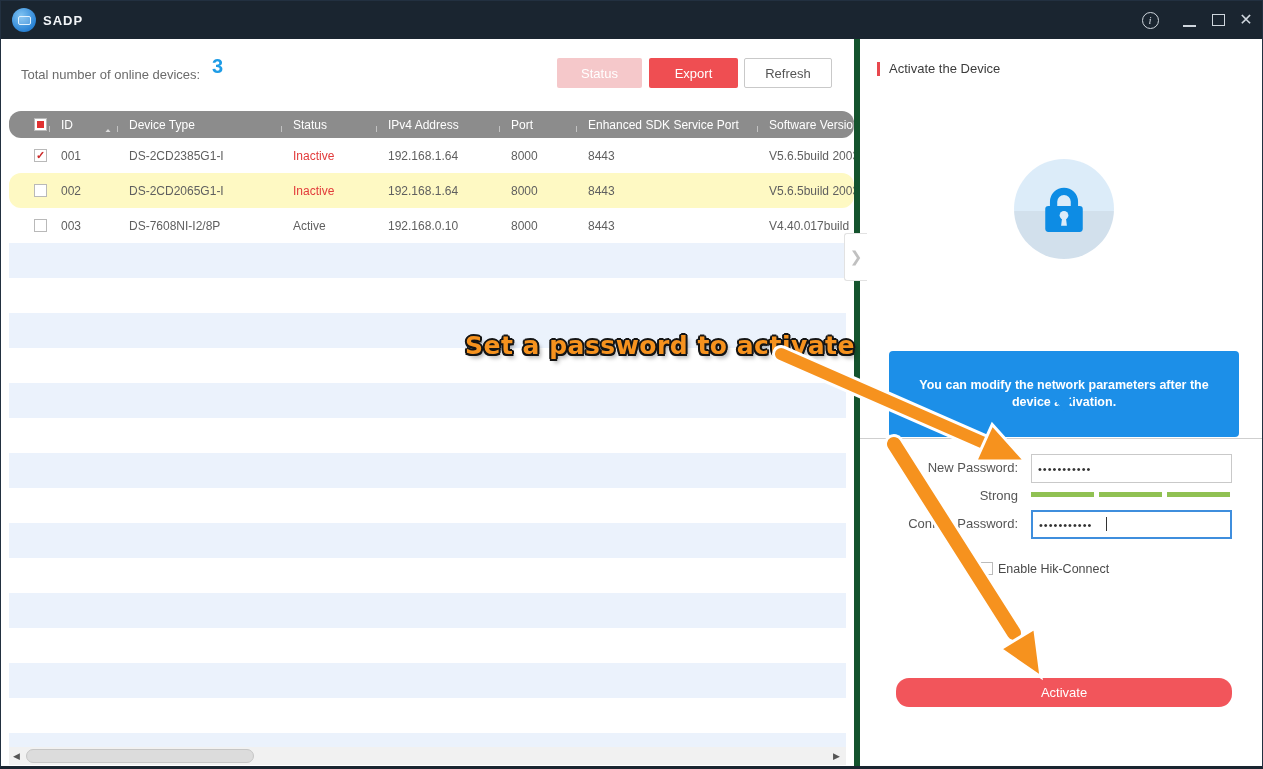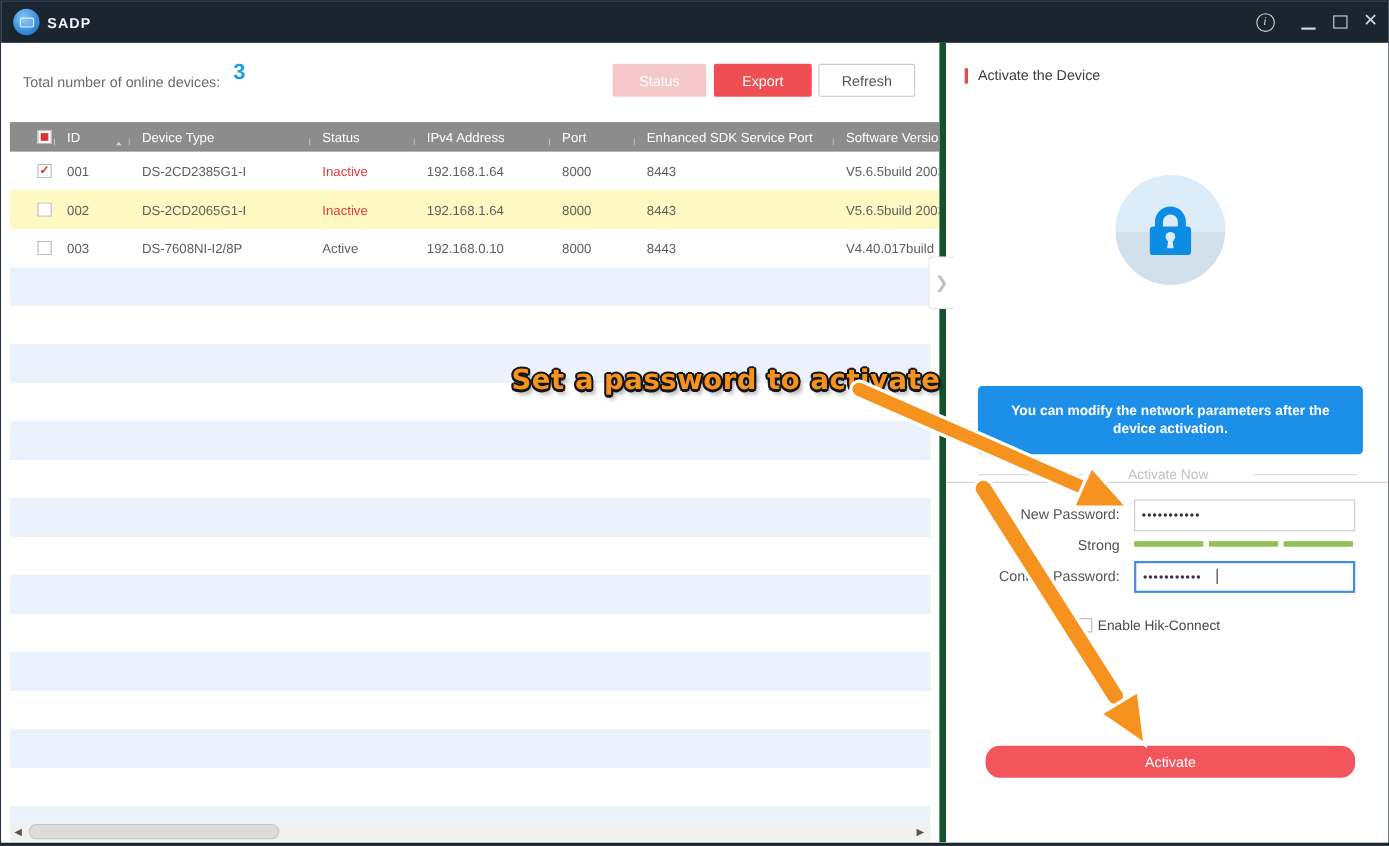--- a/index.html
+++ b/index.html
@@ -24,21 +24,21 @@
   
   .left-panel { position:absolute; left:0; top:38px; width:853px; bottom:0; background:#fff; }
   .total-label { position:absolute; left:20px; top:28px; font-size:13px; color:#6b6b6b; }
   .total-count { position:absolute; left:211px; top:16px; font-size:20px; font-weight:bold; color:#1e9ce6; }
   .btn { position:absolute; top:19px; height:30px; border-radius:2px; font-size:13px; border:none;
          display:flex; align-items:center; justify-content:center; cursor:pointer; font-family:inherit; }
   .btn-unbind  { left:556px; width:85px; background:#f5c8ca; color:#fff; }
   .btn-export  { left:648px; width:89px; background:#ef4e52; color:#fff; }
   .btn-refresh { left:743px; width:88px; background:#fff; color:#555; border:1px solid #c9c9c9; }
 
-  .grid-row { display:grid; grid-template-columns:40px 68px 164px 95px 123px 77px 181px 1fr; align-items:center; }
+  .grid-row { display:grid; grid-template-columns:40px 68px 164px 95px 123px 77px 181px 1fr; align-items:center;border-radius:12px; }
   .thead { position:absolute; left:8px; top:72px; width:845px; height:27px; background:#8c8c8c; color:#fff; font-size:12px; }
   .thead > div { position:relative; padding-left:12px; white-space:nowrap; overflow:hidden; }
   .thead > div.sep::before { content:""; position:absolute; left:0; top:8px; width:1px; height:12px; background:#c2c2c2; }
   .sort-asc { position:absolute; right:4px; top:11px; width:0; height:0;
               border-left:5px solid transparent; border-right:5px solid transparent; border-bottom:6px solid #dcdcdc; }
   .trow { position:absolute; left:8px; width:845px; height:35px; font-size:12px; color:#5f5f5f; background:#fff; }
   .trow > div { padding-left:12px; white-space:nowrap; overflow:hidden; }
   .trow.alt { background:#fef9c3; }
   .status-inactive { color:#e23b3b !important; }
   .cb { width:13px; height:13px; border:1px solid #b9b9b9; background:#fff; margin-left:13px;
@@ -57,21 +57,21 @@
                 display:flex; align-items:center; justify-content:center; color:#c0c0c0; font-size:15px; cursor:pointer; }
 
   
   .right-panel { position:absolute; left:853px; top:38px; width:410px; bottom:0; background:#fff; border-left:6px solid #14532d; }
   .rp-header-bar { position:absolute; left:17px; top:23px; width:3px; height:14px; background:#e8484e; }
   .rp-title { position:absolute; left:29px; top:22px; font-size:13px; color:#3c3c3c; }
   .lock-circle { position:absolute; left:154px; top:120px; width:100px; height:100px; border-radius:50%;
                  background:linear-gradient(#dcecf9 52%, #d2e0ec 52%); display:flex; align-items:center; justify-content:center; }
   .not-activated { position:absolute; left:0; width:100%; top:230px; text-align:center; font-size:19px; color:#4b9bd8; }
   .tooltip { position:absolute; left:29px; top:312px; width:350px; background:#1c8fe8; border-radius:4px;
-             color:#fff; font-size:12.5px; font-weight:bold; text-align:center; padding:14px 16px; line-height:17px; }
+             color:#fff; font-size:12.5px; font-weight:bold; text-align:center; padding:26px 16px; line-height:17px; }
   .tooltip-tail { position:absolute; left:194px; top:360px; width:0; height:0;
                   border-left:10px solid transparent; border-right:10px solid transparent; border-top:12px solid #1c8fe8; }
   .activate-now { position:absolute; left:30px; right:30px; top:384px; height:16px; display:flex; align-items:center; }
   .activate-now .line { flex:1; height:1px; background:#dadada; }
   .activate-now span { margin:0 42px; color:#c2c2c2; font-size:12.5px; white-space:nowrap; }
   .rp-divider { position:absolute; left:0; right:0; top:399px; height:1px; background:#cfcfcf; }
 
   .form-label { position:absolute; right:246px; font-size:13px; color:#555; white-space:nowrap; }
   .pw-input { position:absolute; left:171px; width:201px; height:29px; border:1px solid #c9c9c9;
               font-size:11px; letter-spacing:1px; color:#333; padding:0 6px; font-family:inherit; }
@@ -195,25 +195,20 @@
         <path d="M14 23 v-6 a10 10 0 0 1 20 0 v6" fill="none" stroke="#0d8ce4" stroke-width="7"></path>
         <rect x="6" y="21" width="36" height="25" rx="3" fill="#0d8ce4"></rect>
         <circle cx="24" cy="30" r="4.2" fill="#dcecf9"></circle>
         <path d="M22.2 32 h3.6 l1 8 h-5.6 z" fill="#dcecf9"></path>
       </svg>
     </div>
 
     <div class="tooltip">You can modify the network parameters after the device activation.</div>
     <div class="tooltip-tail"></div>
 
-    <div class="activate-now">
-      <div class="line"></div>
-      <span>Activate Now</span>
-      <div class="line"></div>
-    </div>
     <div class="rp-divider"></div>
 
     <label class="form-label" style="top:421px;">New Password:</label>
     <input class="pw-input" style="top: 415px;" type="text" value="•••••••••••">
 
     <label class="form-label" style="top:449px;">Strong</label>
     <div class="strength-bars">
       <i></i>
       <i></i>
       <i></i>

